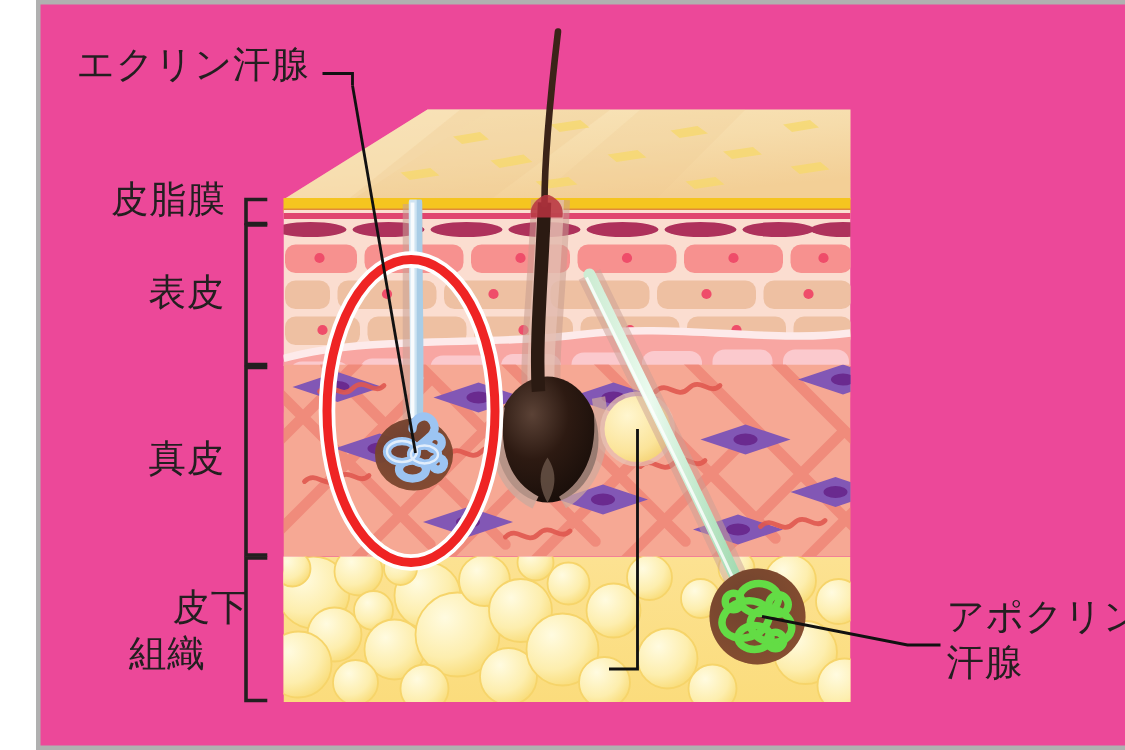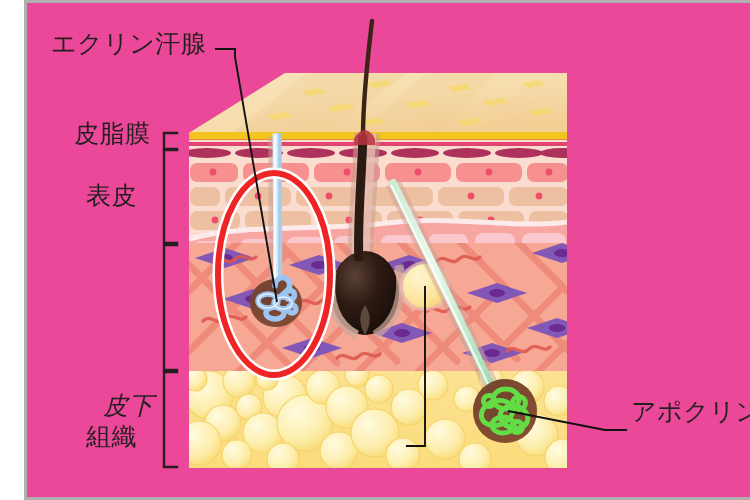--- a/index.html
+++ b/index.html
@@ -379,23 +379,25 @@
       <path d="M150,242 L137,242 L137,367 L150,367"></path>
 
       <path d="M150,369 L137,369 L137,464 L150,464"></path>
     </g>
   </svg>
 
   <div class="lbl lbl-big" style="left:24px;top:26px;">エクリン汗腺</div>
 
   <div class="lbl lbl-side" style="left:47px;top:116px;">皮脂膜</div>
 
-  <div class="lbl lbl-side" style="left:59px;top:178px;">表皮</div>
-
-
-  <div class="lbl lbl-side" style="left:76px;top:388px;font-style:italic;">皮下</div>
+  <div class="lbl lbl-side" style="left:72px;top:178px;">表皮</div>
+
+  <div class="lbl lbl-side" style="left:72px;top:289px;">真皮</div>
+
+  <div class="lbl lbl-side" style="left:88px;top:388px;">皮下</div>
   <div class="lbl lbl-side" style="left:59px;top:419px;text-align:right;">組織</div>
 
 
   <div class="lbl lbl-big" style="left:604px;top:394px;">アポクリン</div>
+  <div class="lbl lbl-big" style="left:604px;top:425px;">汗腺</div>
 
   </div>
 </div>
 
 </body></html>

